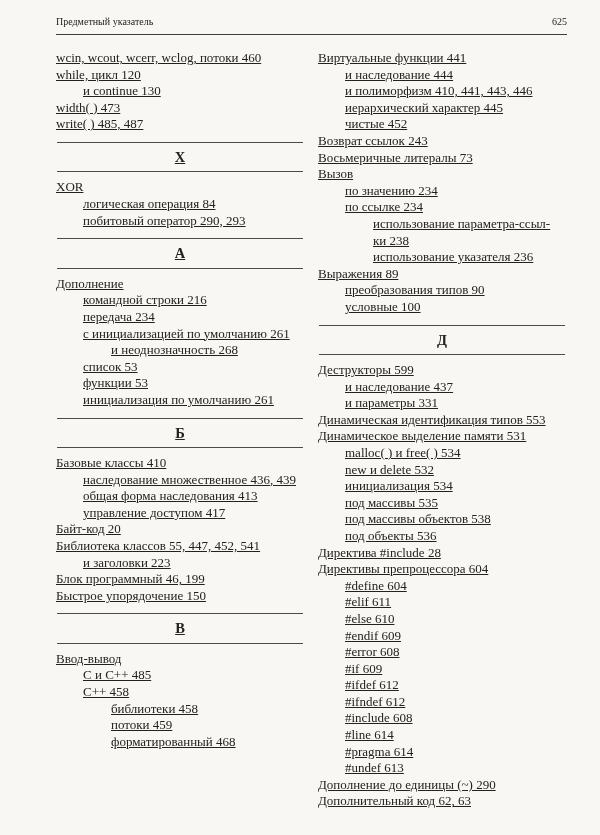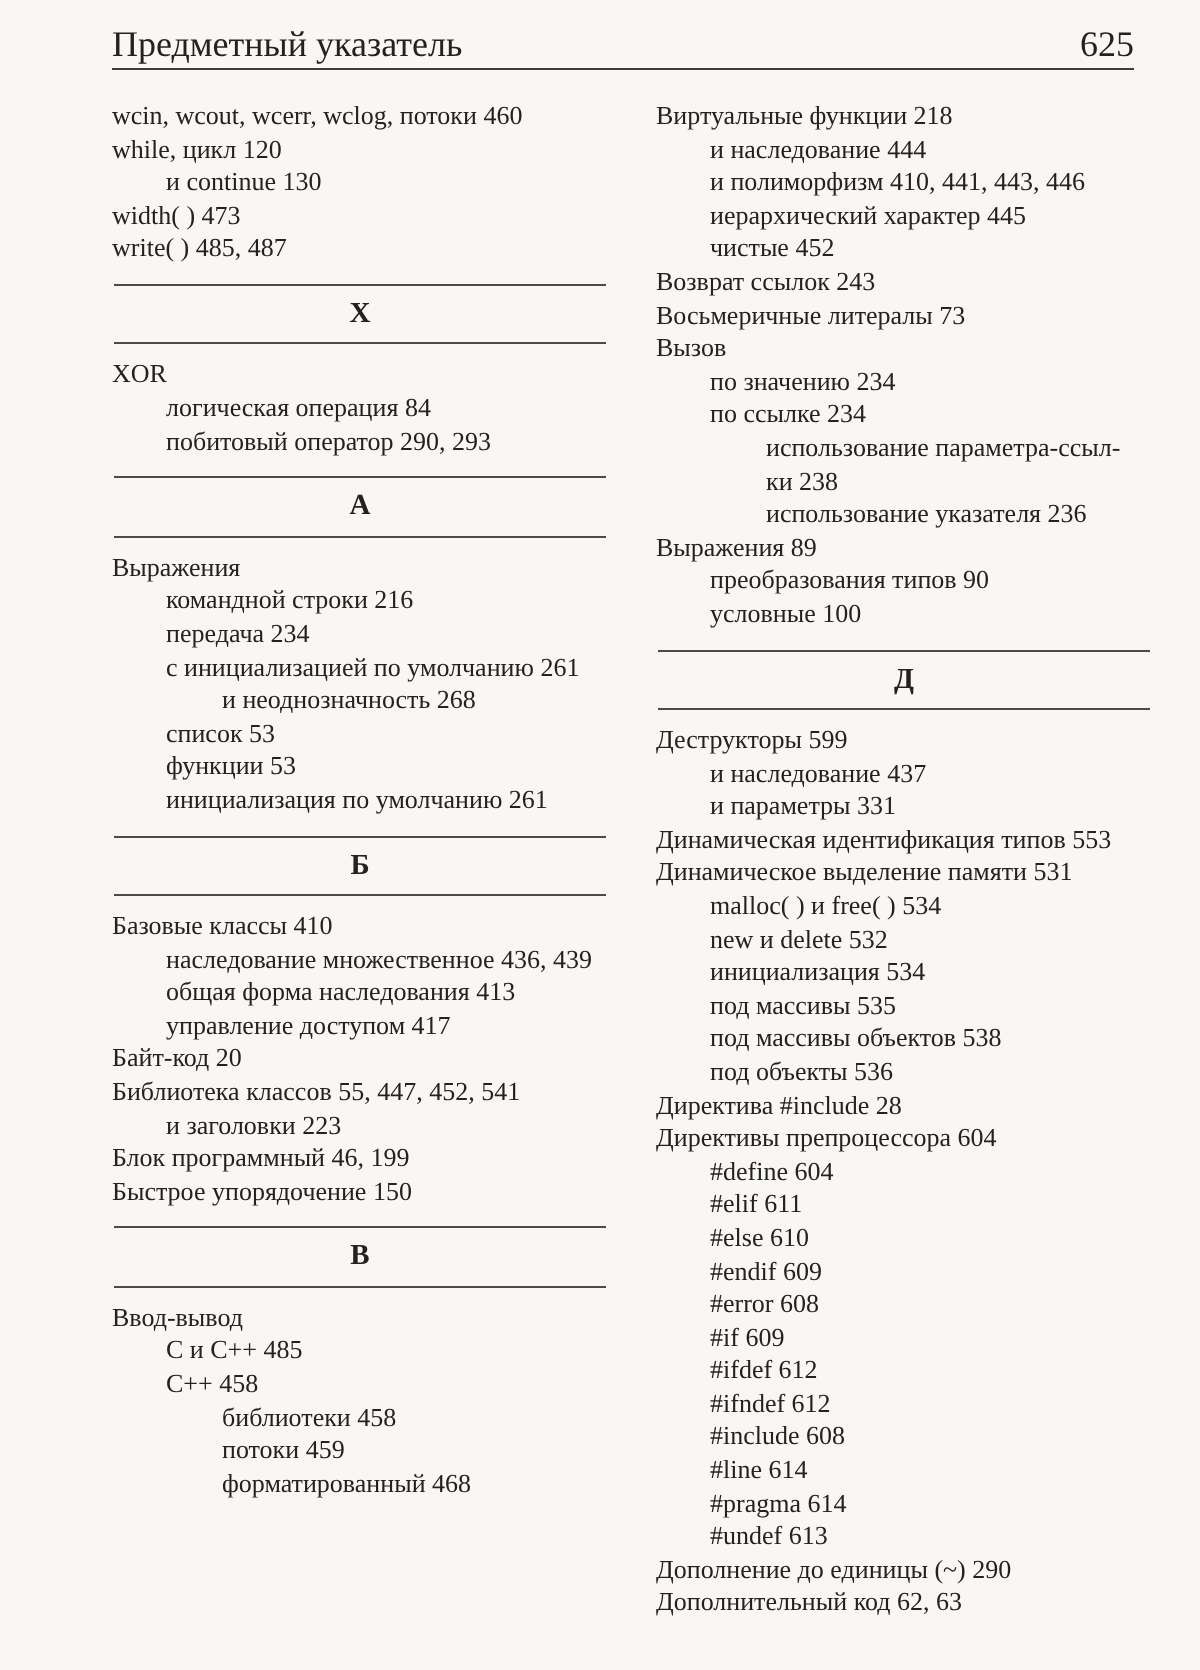--- a/index.html
+++ b/index.html
@@ -17,32 +17,33 @@
   .page {
     box-sizing: border-box;
     width: 600px;
     height: 835px;
     padding: 14px 33px 0 56px;
   }
   .header {
     display: flex;
     justify-content: space-between;
     align-items: baseline;
-    font-size: 18px;
+    font-size: 10px;
     line-height: 16px;
   }
   .header-rule {
     height: 1px;
     background: #3e3d3a;
     margin-top: 4px;
     margin-bottom: 15px;
   }
   .columns {
     display: flex;
-    gap: 24px;
+    gap: 14px;
+    text-decoration: underline;
   }
   .col {
     width: 248px;
     flex: 0 0 248px;
   }
   .entry {
     font-size: 13px;
     line-height: 16.6px;
     white-space: nowrap;
   }
@@ -86,21 +87,21 @@
           <div class="rule"></div>
         </div>
         <div class="entry indent-0">XOR</div>
         <div class="entry indent-1">логическая операция 84</div>
         <div class="entry indent-1">побитовый оператор 290, 293</div>
         <div class="section">
           <div class="rule"></div>
           <div class="letter">А</div>
           <div class="rule"></div>
         </div>
-        <div class="entry indent-0">Выражения</div>
+        <div class="entry indent-0">Дополнение</div>
         <div class="entry indent-1">командной строки 216</div>
         <div class="entry indent-1">передача 234</div>
         <div class="entry indent-1">с инициализацией по умолчанию 261</div>
         <div class="entry indent-2">и неоднозначность 268</div>
         <div class="entry indent-1">список 53</div>
         <div class="entry indent-1">функции 53</div>
         <div class="entry indent-1">инициализация по умолчанию 261</div>
         <div class="section">
           <div class="rule"></div>
           <div class="letter">Б</div>
@@ -121,21 +122,21 @@
           <div class="rule"></div>
         </div>
         <div class="entry indent-0">Ввод-вывод</div>
         <div class="entry indent-1">C и C++ 485</div>
         <div class="entry indent-1">C++ 458</div>
         <div class="entry indent-2">библиотеки 458</div>
         <div class="entry indent-2">потоки 459</div>
         <div class="entry indent-2">форматированный 468</div>
       </div>
     <div class="col" id="col-right">
-        <div class="entry indent-0">Виртуальные функции 218</div>
+        <div class="entry indent-0">Виртуальные функции 441</div>
         <div class="entry indent-1">и наследование 444</div>
         <div class="entry indent-1">и полиморфизм 410, 441, 443, 446</div>
         <div class="entry indent-1">иерархический характер 445</div>
         <div class="entry indent-1">чистые 452</div>
         <div class="entry indent-0">Возврат ссылок 243</div>
         <div class="entry indent-0">Восьмеричные литералы 73</div>
         <div class="entry indent-0">Вызов</div>
         <div class="entry indent-1">по значению 234</div>
         <div class="entry indent-1">по ссылке 234</div>
         <div class="entry indent-2">использование параметра-ссыл-</div>

